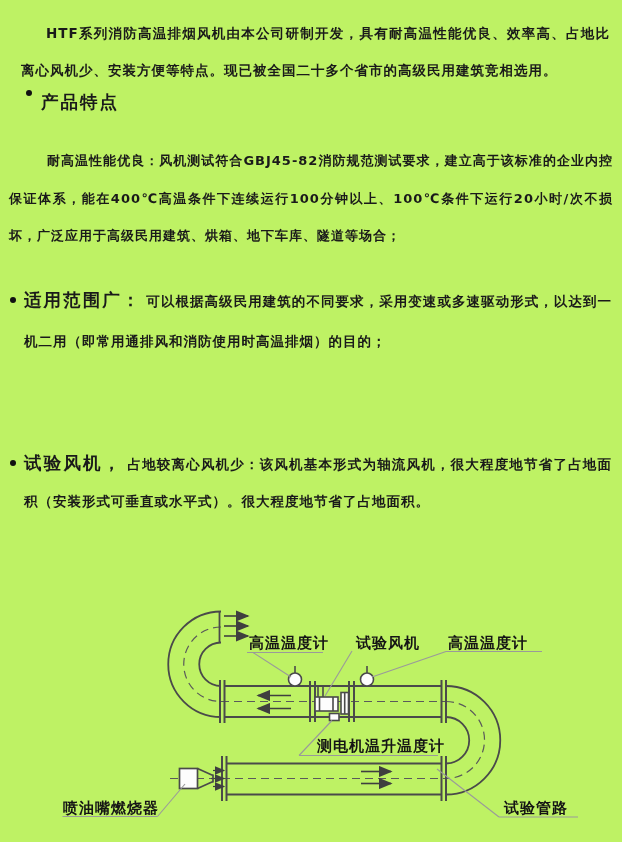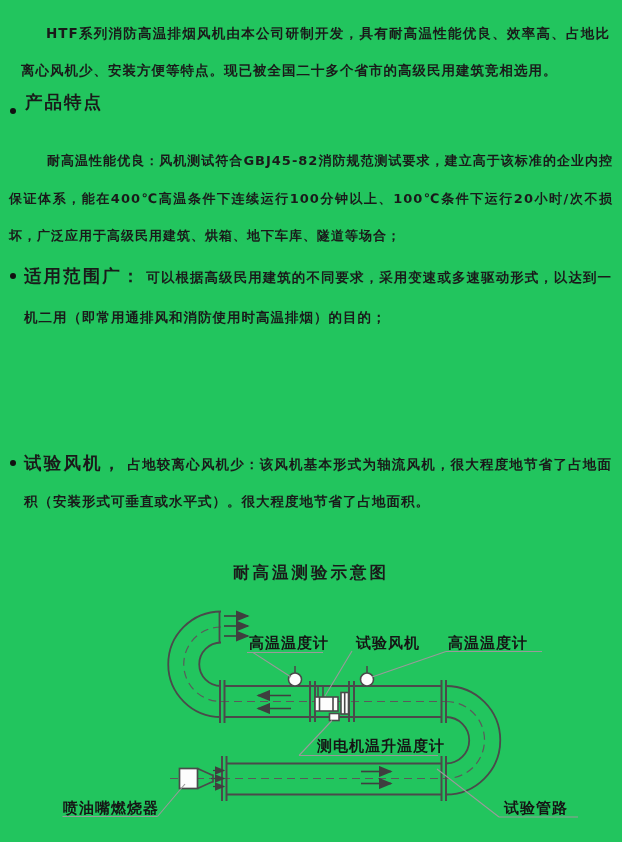--- a/index.html
+++ b/index.html
@@ -1,32 +1,32 @@
 <!DOCTYPE html>
 <html><head>
 <meta charset="utf-8">
 <style>
   html,body{margin:0;padding:0;background:#e9e9e9;}
   .page{
     position:relative;width:622px;height:842px;margin:0 auto;
-    background:#22c55e;overflow:hidden;
+    background:#bef264;overflow:hidden;
     font-family:"DejaVu Sans",sans-serif;font-weight:700;color:#1a1a1a;text-decoration:underline;
   }
   .para{position:absolute;text-align:justify;}
   .intro{top:1px;left:21px;width:589px;font-size:13.5px;line-height:37px;
          text-indent:25px;letter-spacing:1px;}
-  .heading-row{position:absolute;top:90px;left:10px;display:flex;align-items:flex-end;}
+  .heading-row{position:absolute;top:90px;left:26px;display:flex;align-items:flex-start;}
   .dot{width:6px;height:6px;background:#111;border-radius:50%;flex:0 0 auto;}
   .heading-text{font-size:17.5px;letter-spacing:2px;margin-left:9px;}
   .feature1{top:129px;left:9px;width:604px;font-size:13px;line-height:37.5px;
             text-indent:38px;letter-spacing:1px;}
   .bullet{position:absolute;left:24px;width:588px;font-size:13.5px;letter-spacing:1px;}
   .bullet .dot{position:absolute;left:-14px;}
   .b-title{font-size:17.5px;letter-spacing:2px;margin-right:5px;}
-  .b2{top:242px;line-height:40px;}
+  .b2{top:266px;line-height:40px;}
   .b3{top:342px;line-height:38px;}
   .b4{top:431px;line-height:37px;}
   .diagram-title{position:absolute;top:562px;left:0;right:0;text-align:center;
                  font-size:16.5px;letter-spacing:3px;}
   svg.diagram{position:absolute;left:0;top:0;width:622px;height:842px;display:block;}
   svg.diagram text{font-family:"DejaVu Sans",sans-serif;font-weight:700;
                    font-size:15px;letter-spacing:1px;fill:#151515;}
 </style>
 </head>
 <body>
@@ -46,21 +46,20 @@
     <span class="dot" style="top:17px"></span>
     <span class="b-title">适用范围广：</span><span>可以根据高级民用建筑的不同要求，采用变速或多速驱动形式，以达到一机二用（即常用通排风和消防使用时高温排烟）的目的；</span>
   </p>
 
 
   <p class="para bullet b4">
     <span class="dot" style="top:15px"></span>
     <span class="b-title">试验风机，</span><span>占地较离心风机少：该风机基本形式为轴流风机，很大程度地节省了占地面积（安装形式可垂直或水平式）。很大程度地节省了占地面积。</span>
   </p>
 
-  <div class="diagram-title">耐高温测验示意图</div>
 
   <svg class="diagram" viewBox="0 0 622 842">
     <defs>
       <marker id="ah" markerWidth="9" markerHeight="7" refX="7.5" refY="3.5" orient="auto">
         <path d="M0,0 L8.5,3.5 L0,7 Z" fill="#3f3f3f"></path>
       </marker>
     </defs>
 
     <g stroke="#5a5a5a" stroke-width="1.2" fill="none" stroke-dasharray="8 5">
       <path d="M 221,627 A 37.25,37.25 0 1 0 221,701.5"></path>

